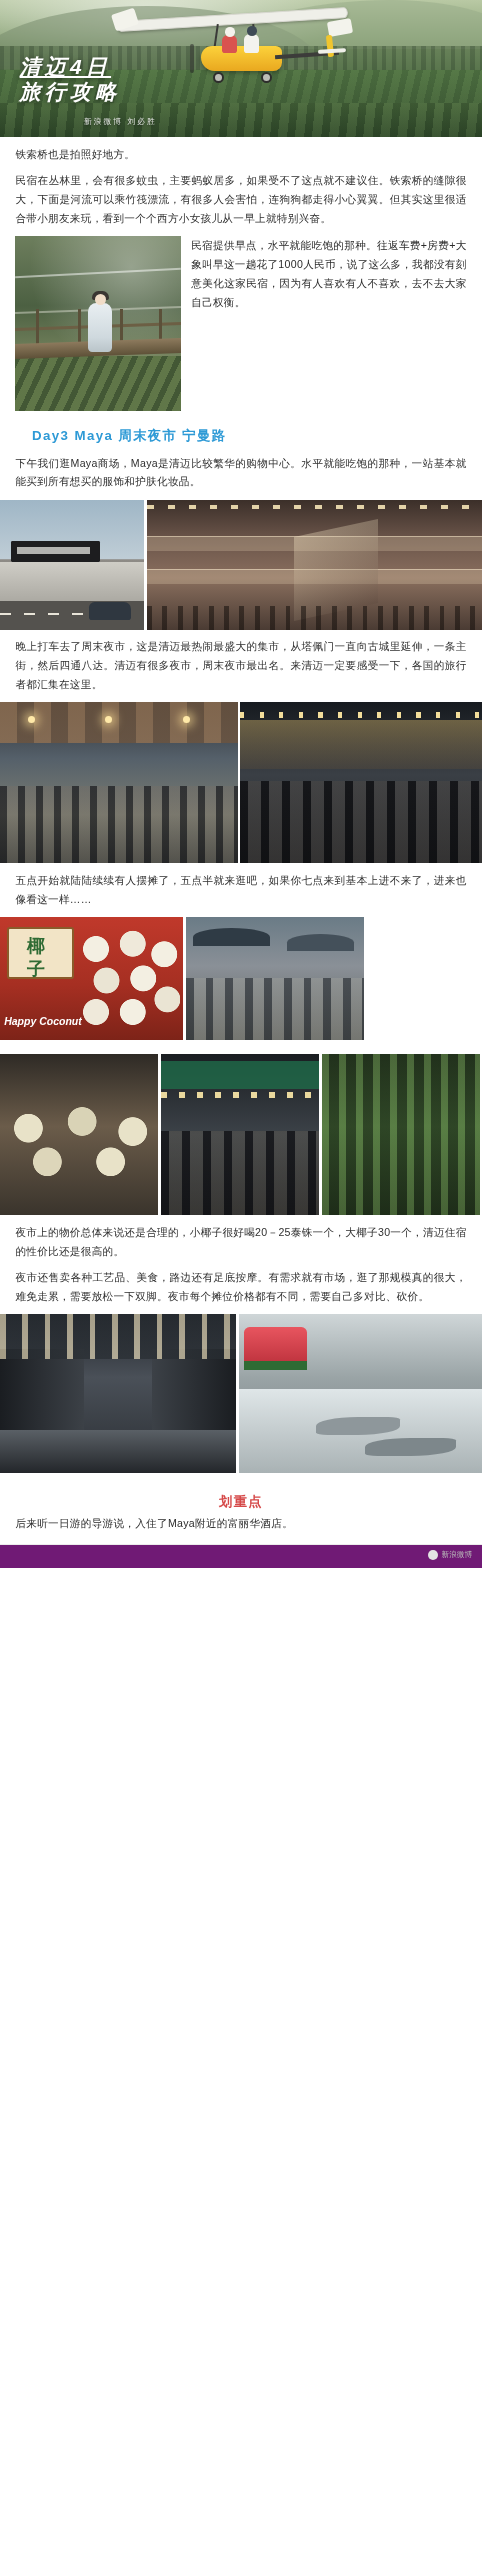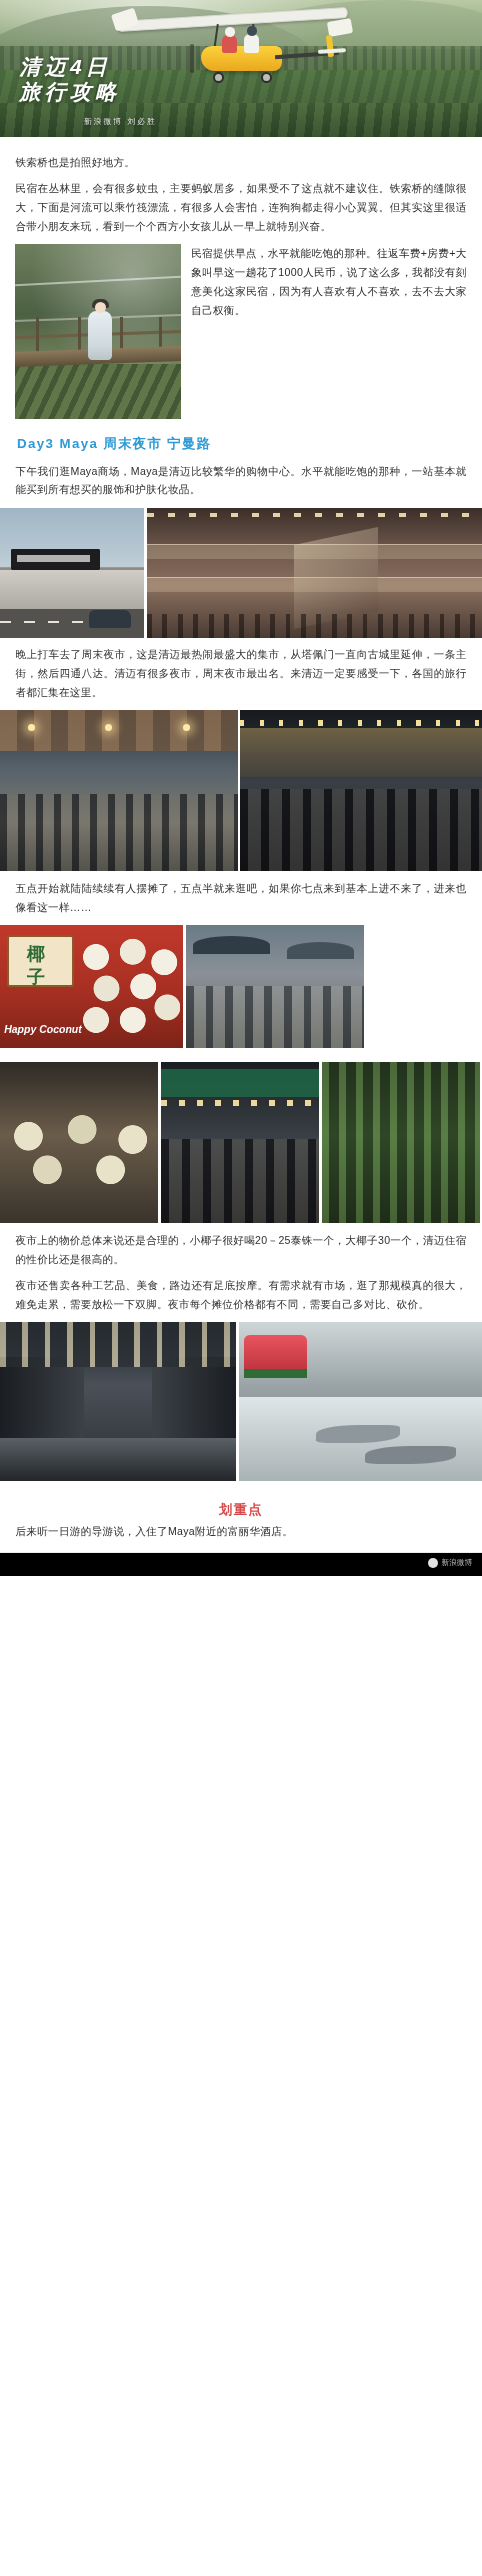--- a/index.html
+++ b/index.html
@@ -91,43 +91,43 @@
   .plane .pax:after{ content:""; position:absolute; left:2.8px; top:-7.7px; width:10.5px; height:9.8px; background:#3e4a55; border-radius:50%; }
   .plane .wheelA { position:absolute; left:96px; top:62px; width:11.2px; height:11.2px; border:2.8px solid #2e2e2c; border-radius:50%; background:#bdbdb6; }
   .plane .wheelB { position:absolute; left:144px; top:62px; width:11.2px; height:11.2px; border:2.8px solid #2e2e2c; border-radius:50%; background:#bdbdb6; }
 
   .hero-title {
     position: absolute; left: 19.6px; top: 55px;
     color: #ffffff;
     text-shadow: 0 1.4px 4.9px rgba(0,0,0,.55);
     line-height: 1.18;
   }
-  .hero-title .l1 { font-size: 21px; letter-spacing: 4.2px; font-weight: 700; font-style: italic; }
+  .hero-title .l1 { font-size: 21px; letter-spacing: 4.2px; font-weight: 700; font-style: italic; text-decoration: underline; }
   .hero-title .l2 { font-size: 21px; letter-spacing: 4.2px; font-weight: 700; font-style: italic; }
   .hero-credit {
     position: absolute; left: 84px; top: 117px;
     font-size: 7.7px; color: rgba(255,255,255,.88);
     letter-spacing: 2.1px;
     text-shadow: 0 0.7px 2.1px rgba(0,0,0,.5);
   }
 
   
-  .content { padding: 0 0 0 0; margin-top: 8px; }
+  .content { padding: 0 0 0 0; }
   p.para {
     margin: 0;
     padding: 7.7px 15.4px 0 15.4px;
     font-size: 10.6px;
     line-height: 1.78;
     letter-spacing: 0.3px;
     color: #2f2f2f;
     text-align: justify;
   }
   .section-title {
     margin: 15.4px 0 1.4px 0;
-    padding: 0 17px;
+    padding: 0 32px;
     color: #2e9ad6;
     font-size: 13.3px;
     font-weight: 700;
     letter-spacing: 1.4px;
   }
 
   
   .imgbox { position: relative; overflow: hidden; background:#888; }
   .imgrow { display: flex; gap: 2.8px; margin-top: 8.4px; padding: 0 0px; }
 
@@ -300,21 +300,21 @@
     color: #d64a4a; font-size: 13.3px; font-weight: 700; letter-spacing: 1.4px;
     text-align: center; padding: 7px 0 2.8px 0;
   }
   .hl-body {
     font-size: 10.6px; line-height: 1.78; letter-spacing: 0.3px; text-align: justify;
   }
 
   .footer {
     height: 24px; position: relative;
     border-top: 0.7px solid #ececec;
-    background: #000000;
+    background: #701a75;
   }
   .weibo {
     position: absolute; right: 9.8px; top: 5.6px;
     display: flex; align-items: center; gap: 3.5px;
     color: #b9b9b9; font-size: 7.7px;
   }
   .weibo .eye {
     width: 9.8px; height: 9.8px; border-radius: 50%;
     background: #e3e3e3;
   }

